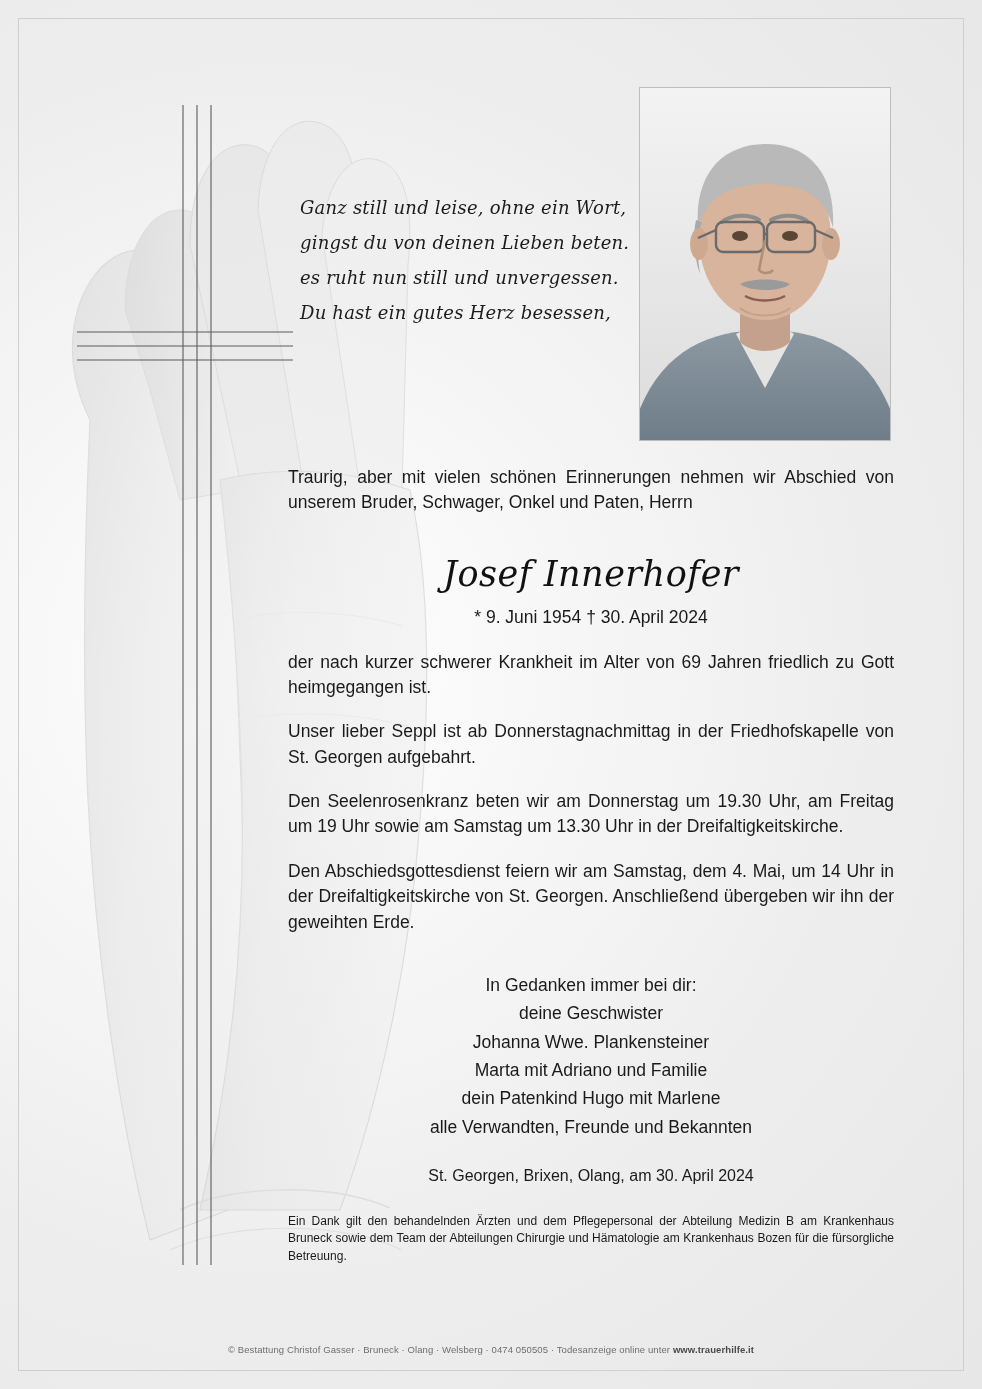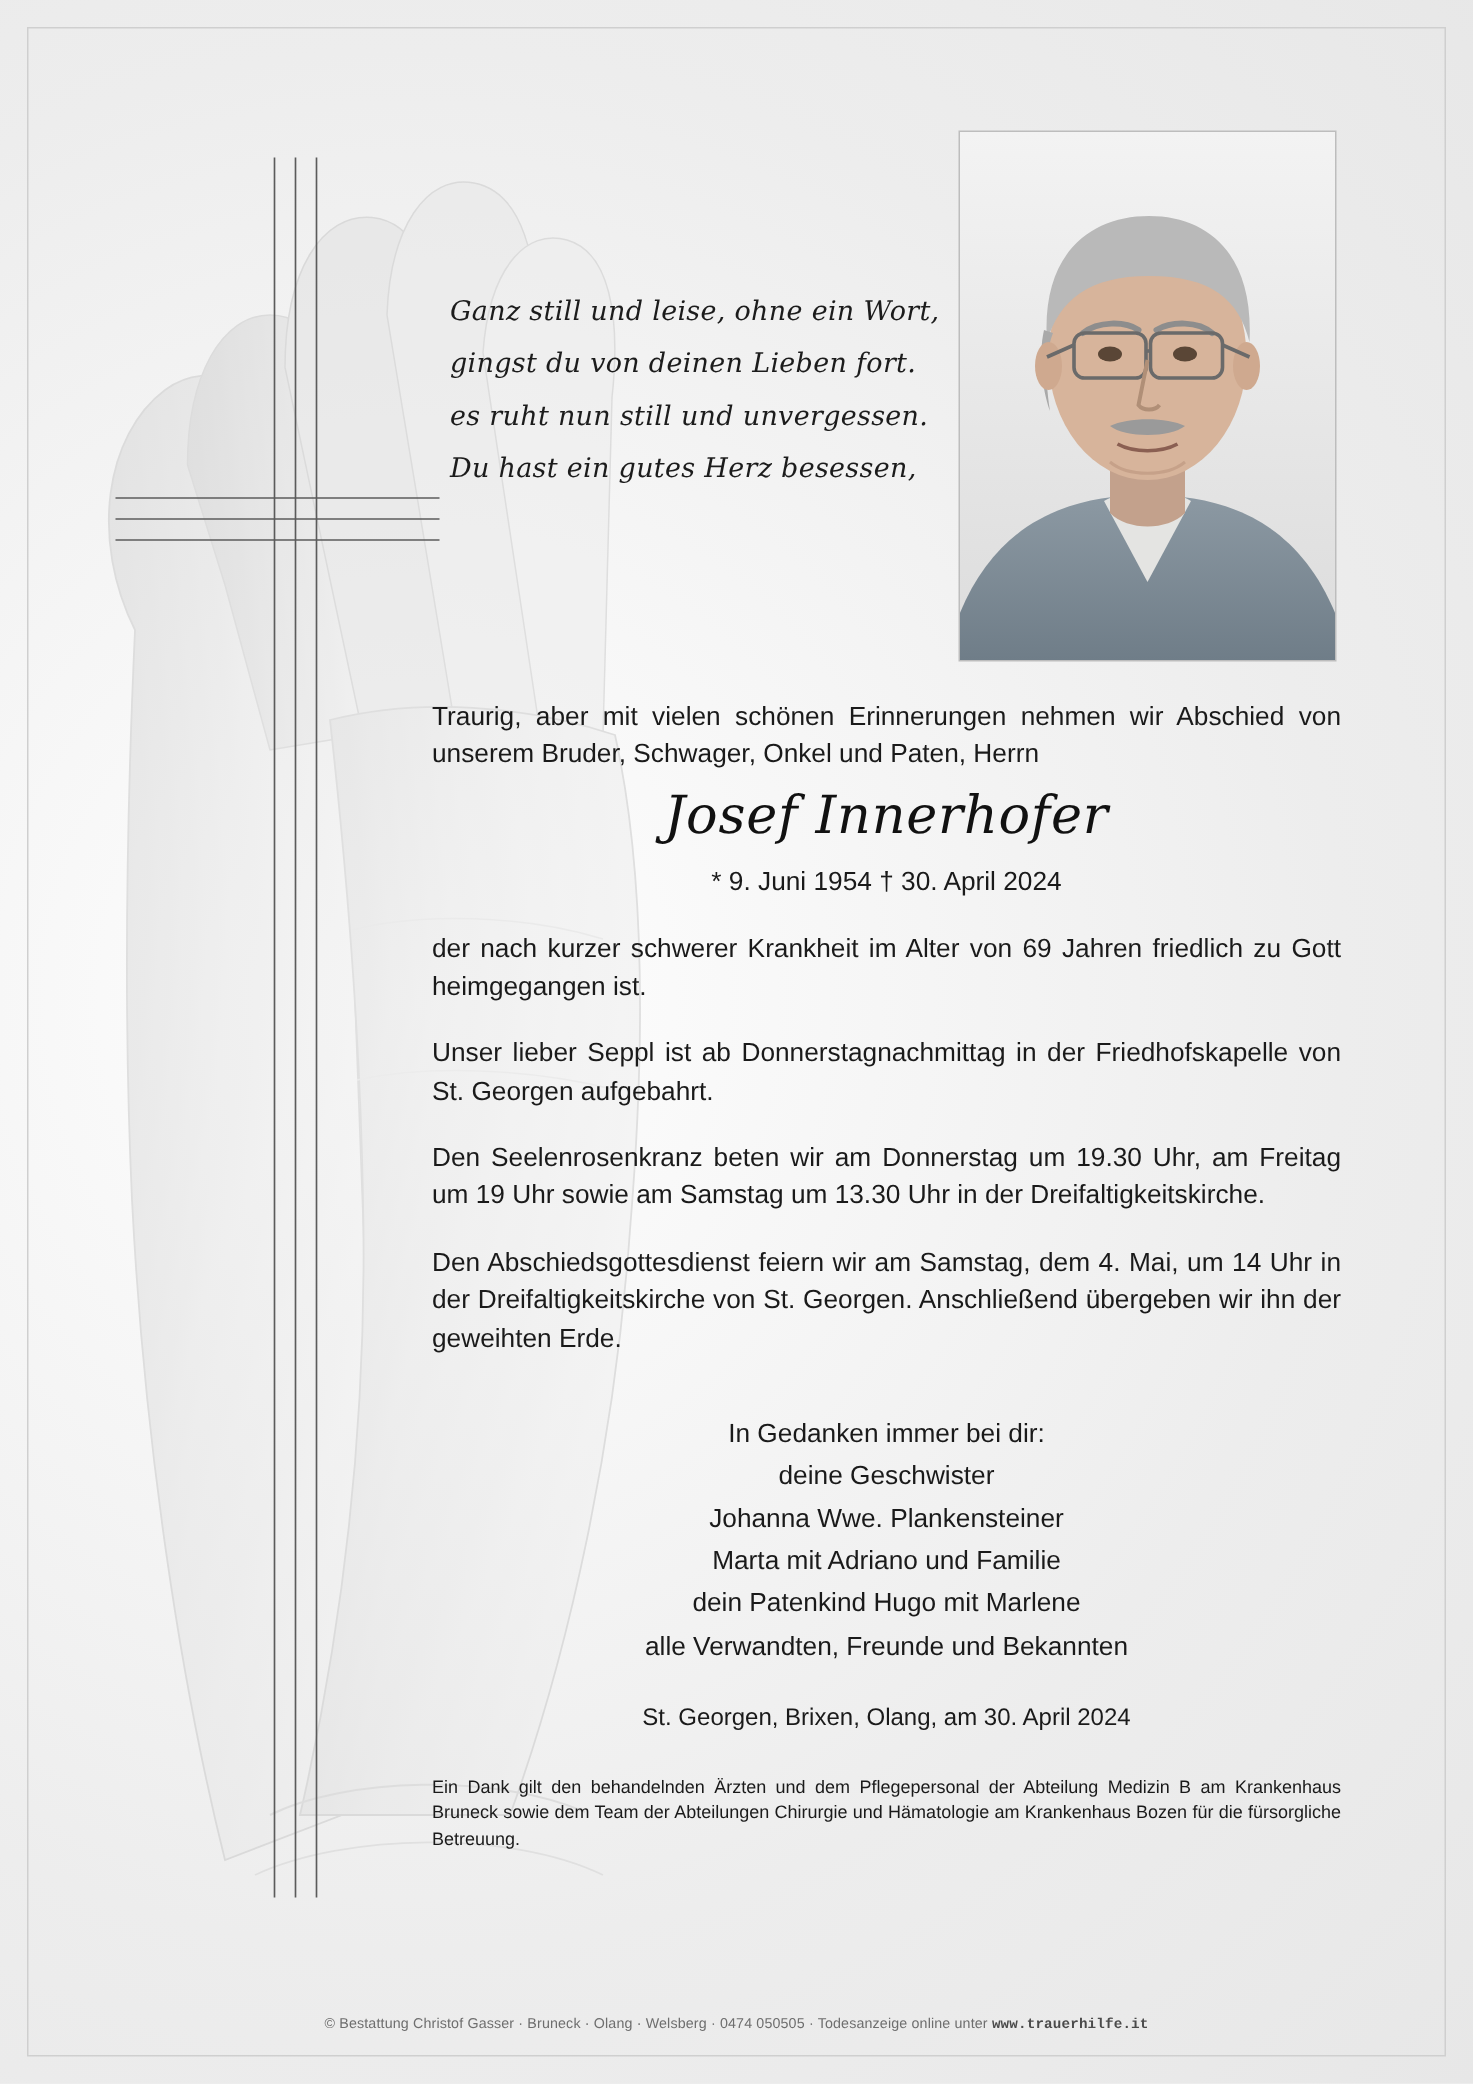--- a/index.html
+++ b/index.html
@@ -96,21 +96,21 @@
     left: 288px;
     top: 465px;
     width: 606px;
   }
 
   .intro {
     font-size: 17.5px;
     line-height: 1.45;
     text-align: justify;
     text-align-last: left;
-    margin-bottom: 10px;
+    margin-bottom: 40px;
   }
 
   .name {
     font-family: "DejaVu Serif", serif;
     font-style: italic;
     font-size: 35px;
     text-align: center;
     line-height: 1.05;
     margin: 6px 0 14px 0;
     color: #111;
@@ -157,21 +157,21 @@
   .footer {
     position: absolute;
     left: 0;
     right: 0;
     bottom: 34px;
     text-align: center;
     font-size: 9.5px;
     color: #6e6e6e;
     letter-spacing: 0.1px;
   }
-  .footer .strong { font-weight: bold; color: #4a4a4a; font-family: Liberation Mono, monospace; }
+  .footer .strong { font-weight: bold; color: #4a4a4a; }
 </style>
 </head>
 <body>
 
 <div class="card">
 
   <div class="frame"></div>
 
   <div class="hands">
     <svg viewBox="0 0 470 1230" preserveAspectRatio="none">
@@ -219,21 +219,21 @@
         <line x1="136" y1="5" x2="136" y2="1165"></line>
         <line x1="2" y1="232" x2="218" y2="232"></line>
         <line x1="2" y1="246" x2="218" y2="246"></line>
         <line x1="2" y1="260" x2="218" y2="260"></line>
       </g>
     </svg>
   </div>
 
   <div class="verse">
     <div>Ganz still und leise, ohne ein Wort,</div>
-    <div>gingst du von deinen Lieben fort.</div>
+    <div>gingst du von deinen Lieben beten.</div>
     <div>es ruht nun still und unvergessen.</div>
     <div>Du hast ein gutes Herz besessen,</div>
   </div>
 
   <div class="portrait">
     <svg viewBox="0 0 250 352" preserveAspectRatio="xMidYMid slice">
       <defs>
         <linearGradient id="bgph" x1="0" y1="0" x2="0" y2="1">
           <stop offset="0%" stop-color="#f3f3f3"></stop>
           <stop offset="100%" stop-color="#dcdcdc"></stop>

